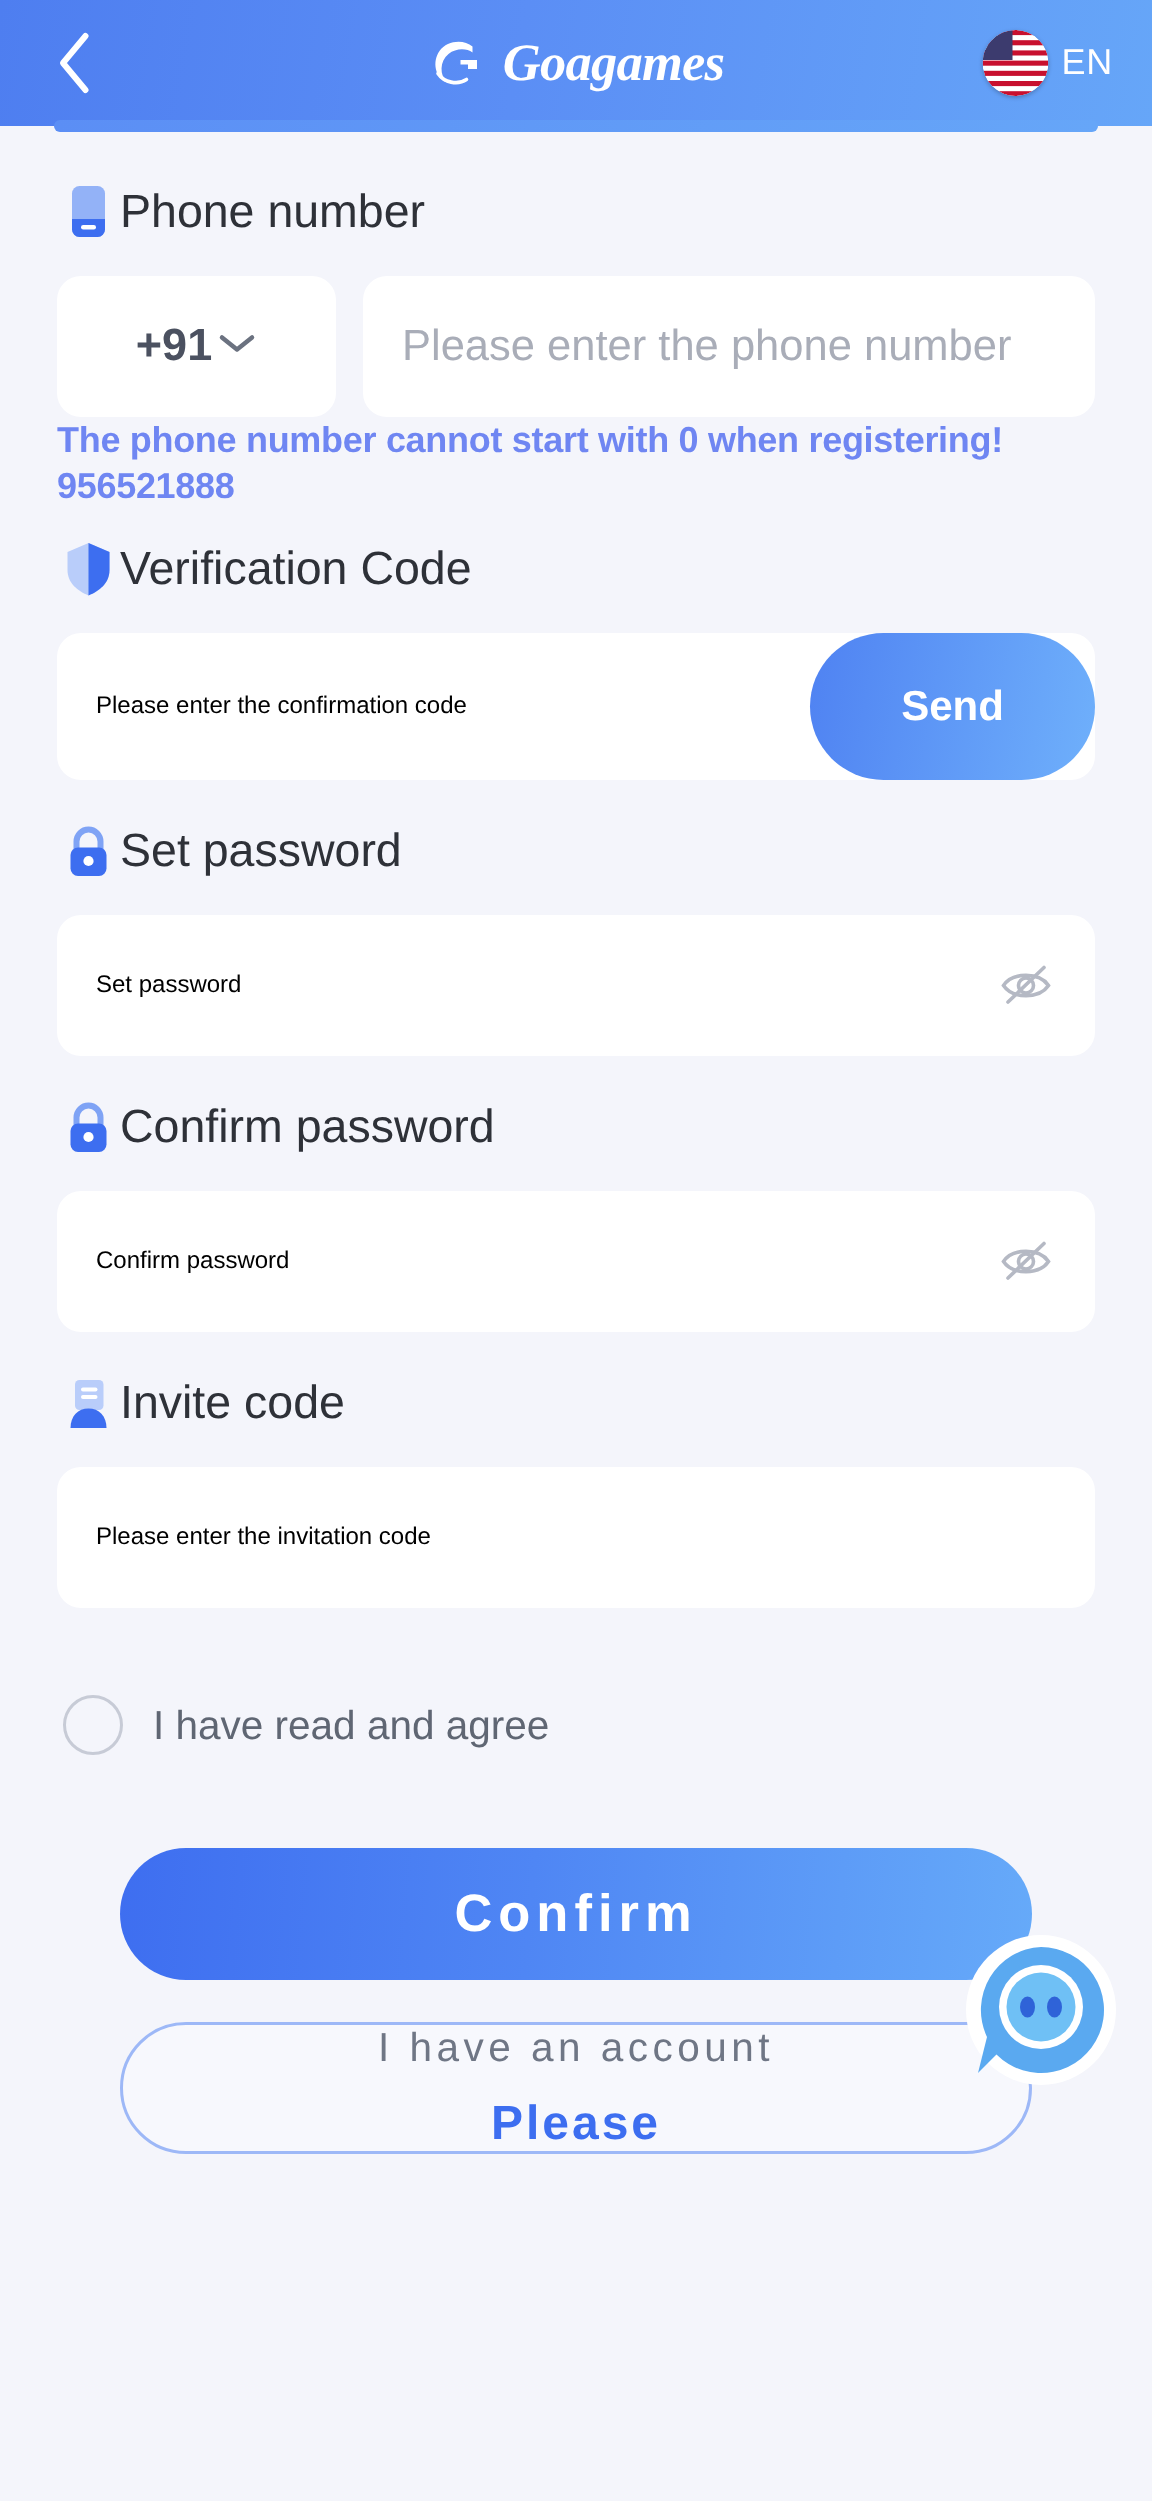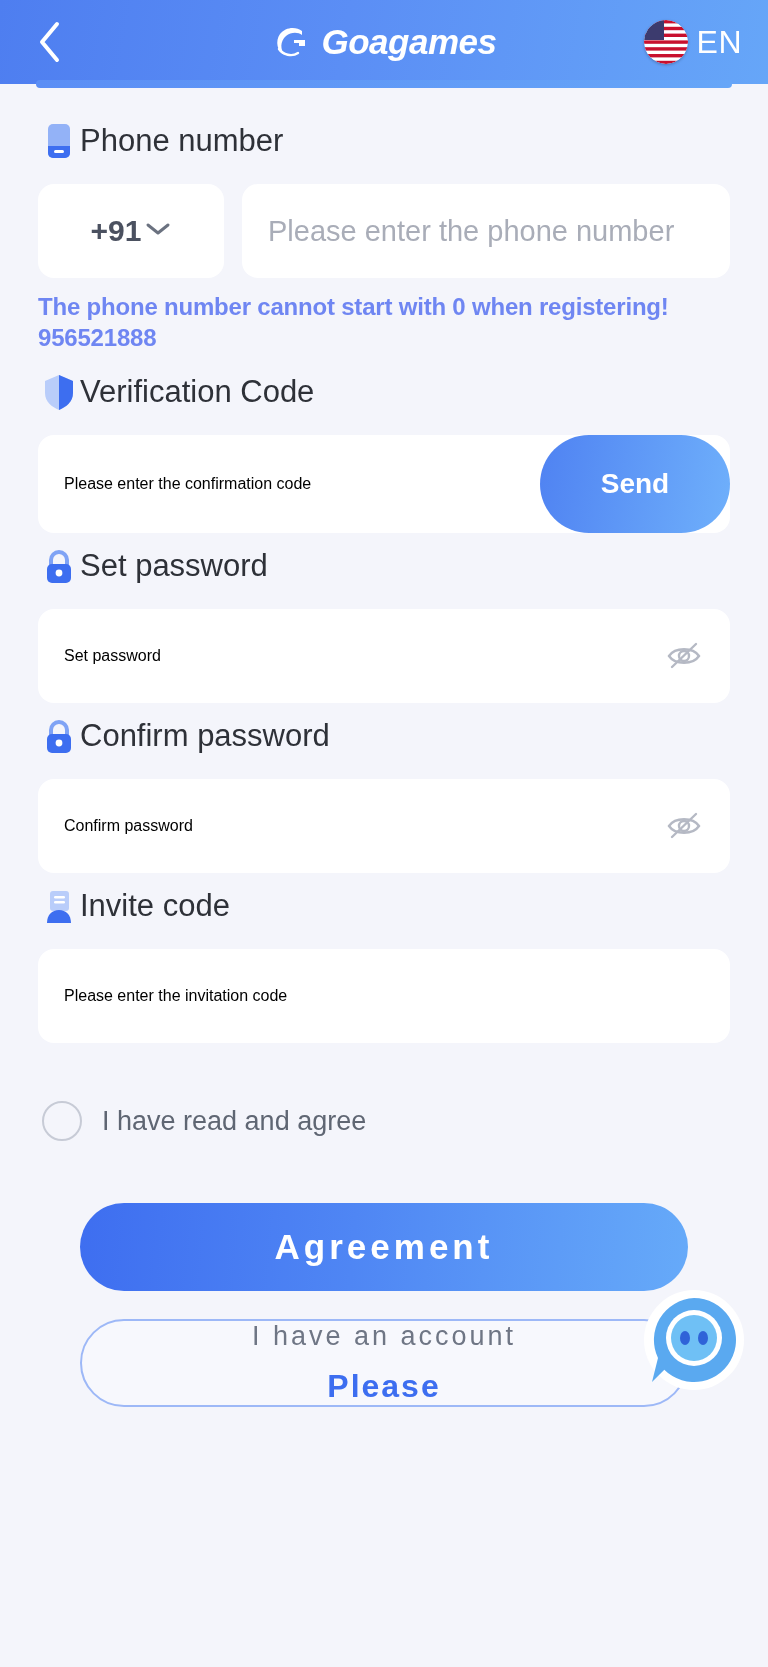--- a/index.html
+++ b/index.html
@@ -37,37 +37,37 @@
     gap: 10px;
     pointer-events: none;
   }
   .brand-logo { width: 40px; height: 40px; display: block; }
   .brand-name {
     color: #ffffff;
     font-size: 35px;
     font-weight: bold;
     font-style: italic;
     letter-spacing: -0.5px;
-    font-family: Liberation Sans, sans-serif;
+    font-family: Liberation Serif, serif;
   }
   .lang {
     margin-left: auto;
     display: flex; align-items: center; gap: 9px;
     z-index: 2;
   }
   .flag {
     width: 44px; height: 44px;
     border-radius: 50%;
     overflow: hidden;
     display: block;
     box-shadow: 0 1px 3px rgba(0,0,0,0.25);
   }
   .lang-label {
     color: #ffffff;
-    font-size: 32px;
+    font-size: 24px;
     letter-spacing: 0.5px;
   }
   .header-underline {
     position: absolute;
     left: 36px; right: 36px; bottom: -4px;
     height: 8px;
     background: linear-gradient(90deg, #5b8ef5, #66a6f8);
     border-radius: 4px;
   }
 
@@ -111,29 +111,29 @@
     position: relative;
   }
   .input-box .ph {
     font-size: 29px;
     color: #a9adb8;
     white-space: nowrap;
     overflow: hidden;
   }
 
   .hint {
-    margin-top: 14px;
+    margin-top: 1px;
     font-size: 24px;
     line-height: 1.28;
     color: #6f86f2;
     font-weight: bold;
     letter-spacing: -0.2px;
   }
 
-  .section { margin-top: 12px; }
+  .section { margin-top: 26px; }
   .section.tight { margin-top: 18px; }
 
   
   .vcode-box {
     position: relative;
     height: 98px;
     background: #ffffff;
     border-radius: 16px;
     display: flex;
     align-items: center;
@@ -410,21 +410,21 @@
         <span class="ph">Please enter the invitation code</span>
       </div>
     </div>
 
     <div class="agree">
       <span class="checkbox"></span>
       <span class="agree-text">I have read and agree</span>
     </div>
 
     <div class="register-wrap">
-      <button class="register-btn">Agreement</button>
+      <button class="register-btn">Confirm</button>
     </div>
 
     <div class="login-wrap">
       <div class="login-btn">
         <span class="login-pre">I have an account</span>
         <span class="login-strong">Please</span>
       </div>
     </div>
   </div>
 

